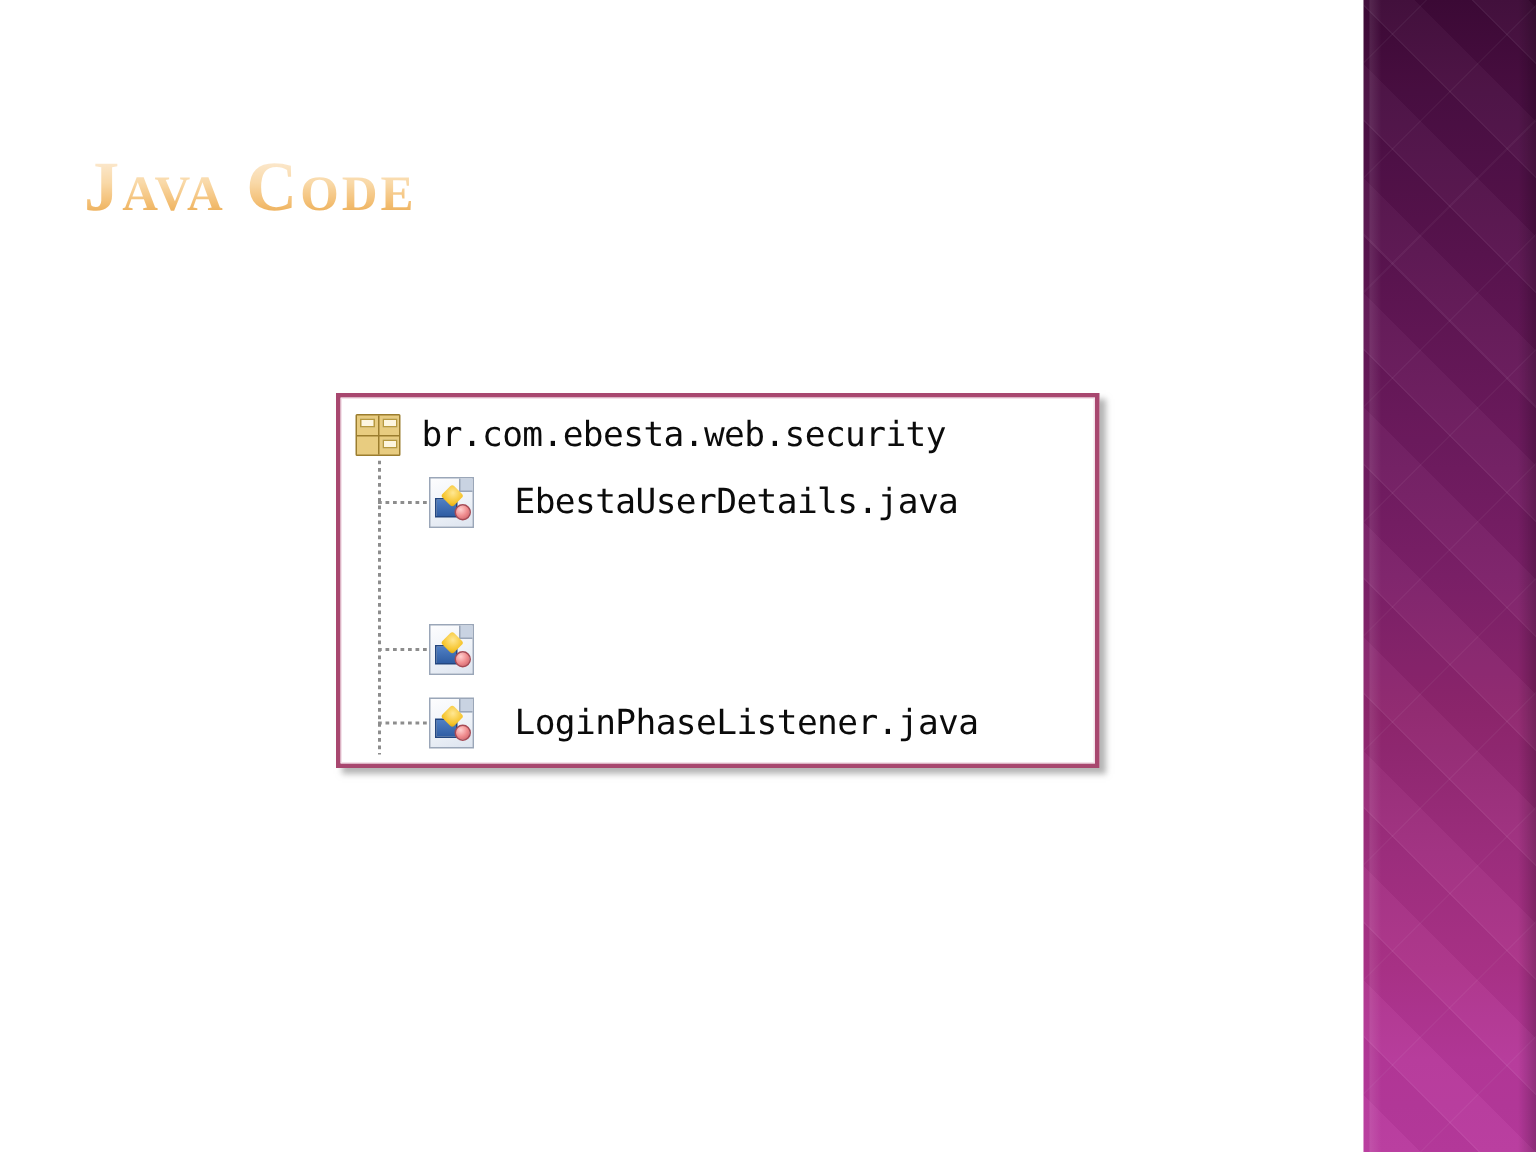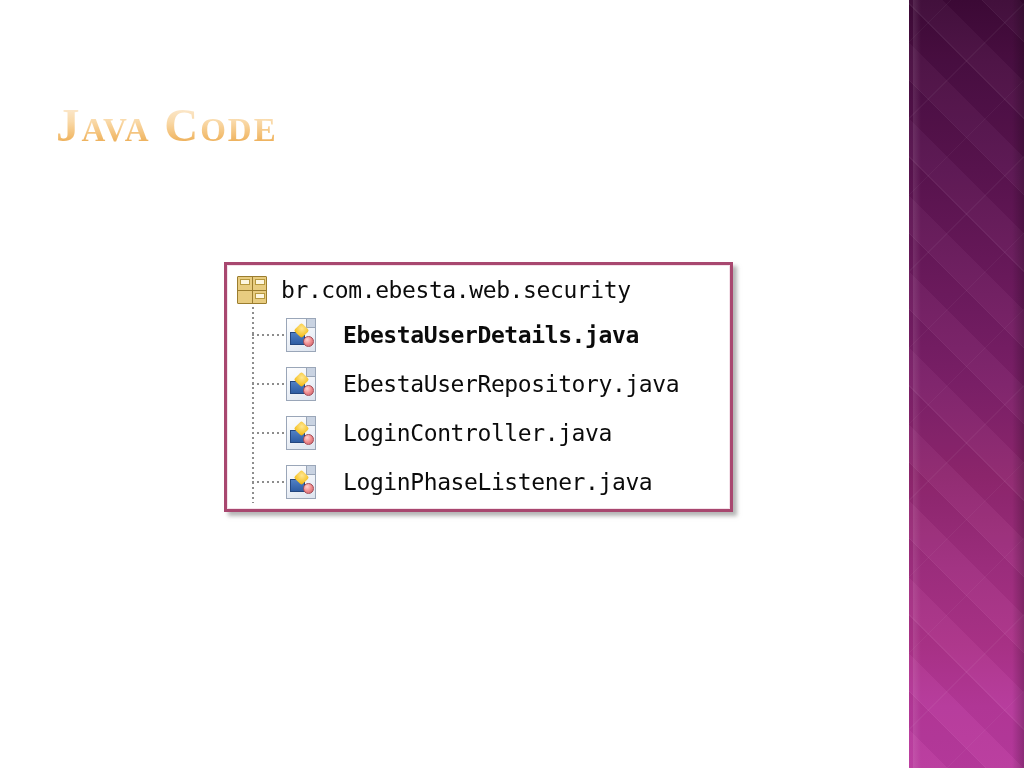--- a/index.html
+++ b/index.html
@@ -273,51 +273,40 @@
         <span class="icon-package">
           <span class="pane p1"></span>
           <span class="pane p2"></span>
           <span class="pane p3"></span>
         </span>
         <span class="label">br.com.ebesta.web.security</span>
       </div>
 
       <div class="trunk"></div>
 
-      <div class="tree-child" style="top:48px;font-weight:bold;">
+      <div class="tree-child" style="top:48px;">
         <span class="branch"></span>
         <span class="icon-java">
           <span class="fold"></span>
             <span class="blue"></span>
             <span class="star"></span>
             <span class="ball"></span>
         </span>
         <span class="label">EbestaUserDetails.java</span>
       </div>
 
-      <div class="tree-child" style="top:97px;">
-        <span class="branch"></span>
-        <span class="icon-java">
-          <span class="fold"></span>
-            <span class="blue"></span>
-            <span class="star"></span>
-            <span class="ball"></span>
-        </span>
-        <span class="label">EbestaUserRepository.java</span>
-      </div>
 
       <div class="tree-child" style="top:146px;">
         <span class="branch"></span>
         <span class="icon-java">
           <span class="fold"></span>
             <span class="blue"></span>
             <span class="star"></span>
             <span class="ball"></span>
         </span>
-        <span class="label">LoginController.java</span>
       </div>
 
       <div class="tree-child" style="top:195px;text-align:center;">
         <span class="branch"></span>
         <span class="icon-java">
           <span class="fold"></span>
             <span class="blue"></span>
             <span class="star"></span>
             <span class="ball"></span>
         </span>

